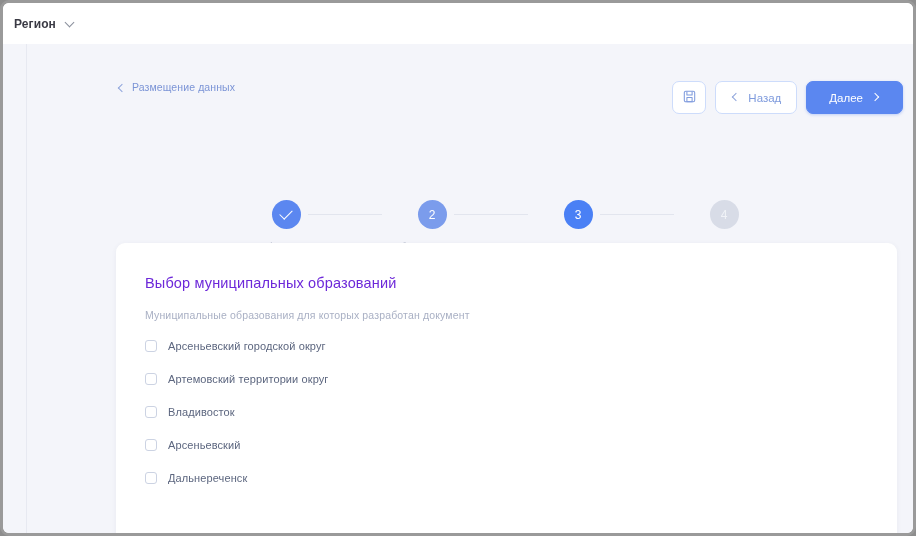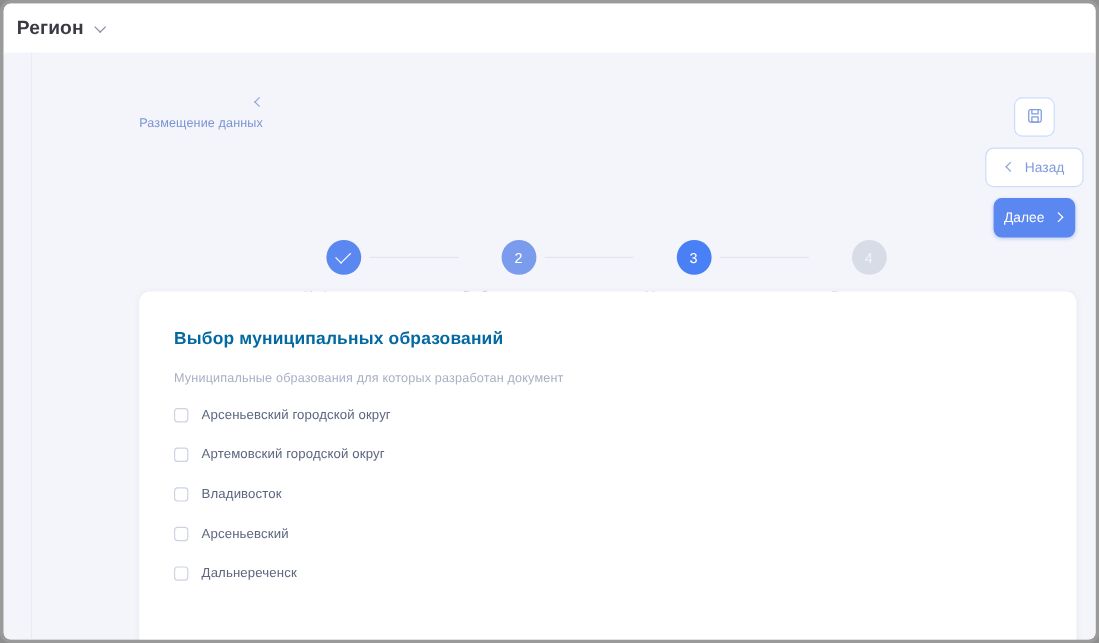--- a/index.html
+++ b/index.html
@@ -41,21 +41,21 @@
   }
   #region-selector {
     display: flex;
     align-items: center;
     gap: 9px;
     margin-left: 11px;
     cursor: pointer;
     user-select: none;
   }
   #region-selector .region-label {
-    font-size: 16px;
+    font-size: 12px;
     font-weight: bold;
     color: #3a3a44;
     letter-spacing: .1px;
   }
   .chev-down {
     width: 11px; height: 11px;
     display: inline-block;
     position: relative;
   }
   .chev-down::after {
@@ -99,21 +99,20 @@
     color: #46506b;
     letter-spacing: .2px;
     margin: 0;
   }
   #breadcrumb {
     margin-top: 9px;
     display: inline-flex;
     align-items: flex-end;
     gap: 7px;
     cursor: pointer;
-    flex-direction: column;
   }
   #breadcrumb .bc-label {
     font-size: 10.5px;
     color: #7b94d6;
     letter-spacing: .1px;
   }
   .chev-left {
     width: 9px; height: 9px;
     display: inline-block;
     position: relative;
@@ -129,21 +128,20 @@
   }
 
   
   #header-actions {
     position: absolute;
     right: 10px;
     top: 37px;
     display: flex;
     align-items: center;
     gap: 9px;
-    flex-direction: column;
   }
   .btn {
     box-sizing: border-box;
     height: 33px;
     border-radius: 7px;
     display: inline-flex;
     align-items: center;
     justify-content: center;
     font-size: 11.5px;
     cursor: pointer;
@@ -155,21 +153,21 @@
     border: 1.4px solid #cddcfb;
   }
   #back-button {
     padding: 0 15px;
     gap: 9px;
     background: #ffffff;
     border: 1.4px solid #cddcfb;
     color: #7f9bdd;
   }
   #next-button {
-    padding: 0 8px;
+    padding: 0 22px;
     gap: 9px;
     background: #5b87f0;
     border: 1.4px solid #5b87f0;
     color: #ffffff;
     box-shadow: 0 1px 3px rgba(91,135,240,.35);
   }
   .chev-sm {
     width: 8px; height: 8px;
     display: inline-block;
     position: relative;
@@ -268,22 +266,22 @@
     top: 199px;
     bottom: -34px;
     background: #ffffff;
     border-radius: 9px 9px 0 0;
     box-shadow: 0 1px 5px rgba(70,80,107,.07);
     overflow: hidden;
   }
   #card-title {
     margin: 32px 0 0 29px;
     font-size: 14.5px;
-    font-weight: bold;
-    color: #0369a1;
+    font-weight: normal;
+    color: #6d28d9;
     letter-spacing: .15px;
   }
   #card-subtitle {
     margin: 18px 0 0 29px;
     font-size: 10.5px;
     color: #a9b0c4;
     letter-spacing: .15px;
   }
   #municipality-list {
     margin: 14px 0 0 29px;
@@ -393,21 +391,21 @@
     <div id="content-card">
       <div id="card-title">Выбор муниципальных образований</div>
       <div id="card-subtitle">Муниципальные образования для которых разработан документ</div>
       <ul id="municipality-list">
           <li class="mun-item">
             <span class="mun-checkbox"></span>
             <span class="mun-label">Арсеньевский городской округ</span>
           </li>
           <li class="mun-item">
             <span class="mun-checkbox"></span>
-            <span class="mun-label">Артемовский городской округ</span>
+            <span class="mun-label">Артемовский территории округ</span>
           </li>
           <li class="mun-item">
             <span class="mun-checkbox"></span>
             <span class="mun-label">Владивосток</span>
           </li>
           <li class="mun-item">
             <span class="mun-checkbox"></span>
             <span class="mun-label">Арсеньевский</span>
           </li>
           <li class="mun-item">

